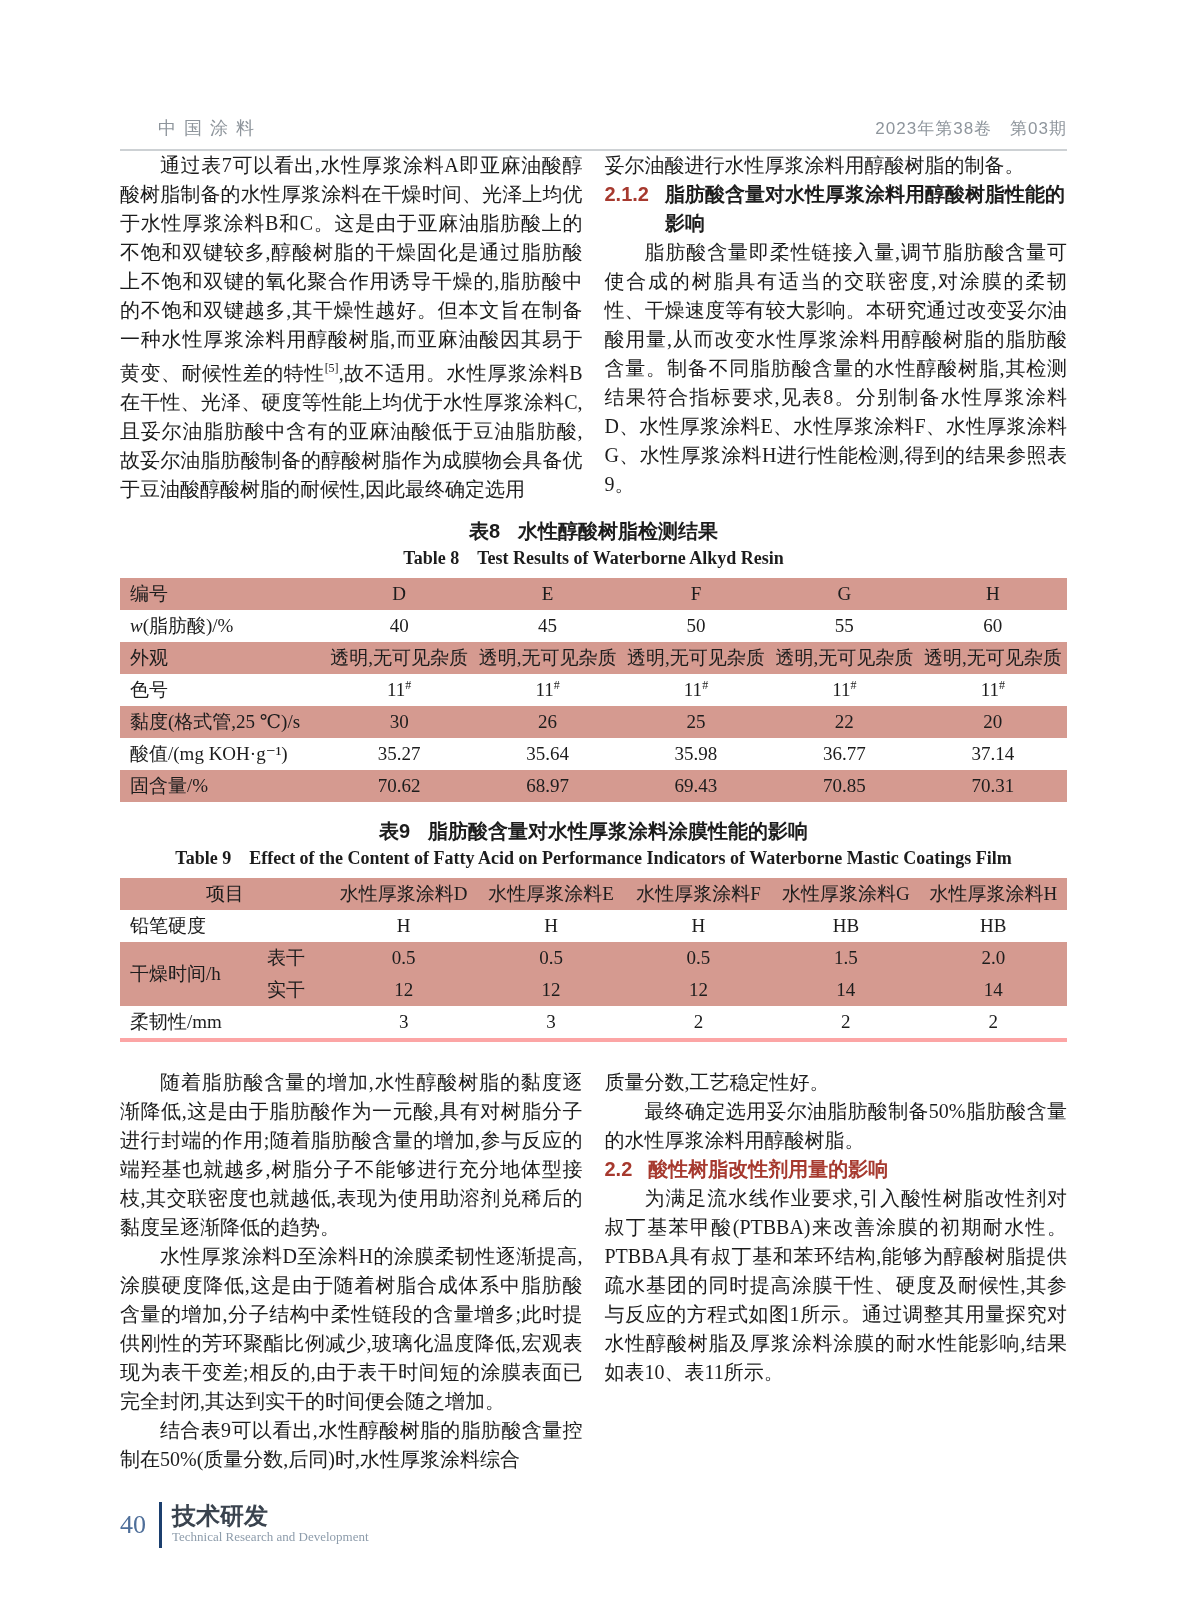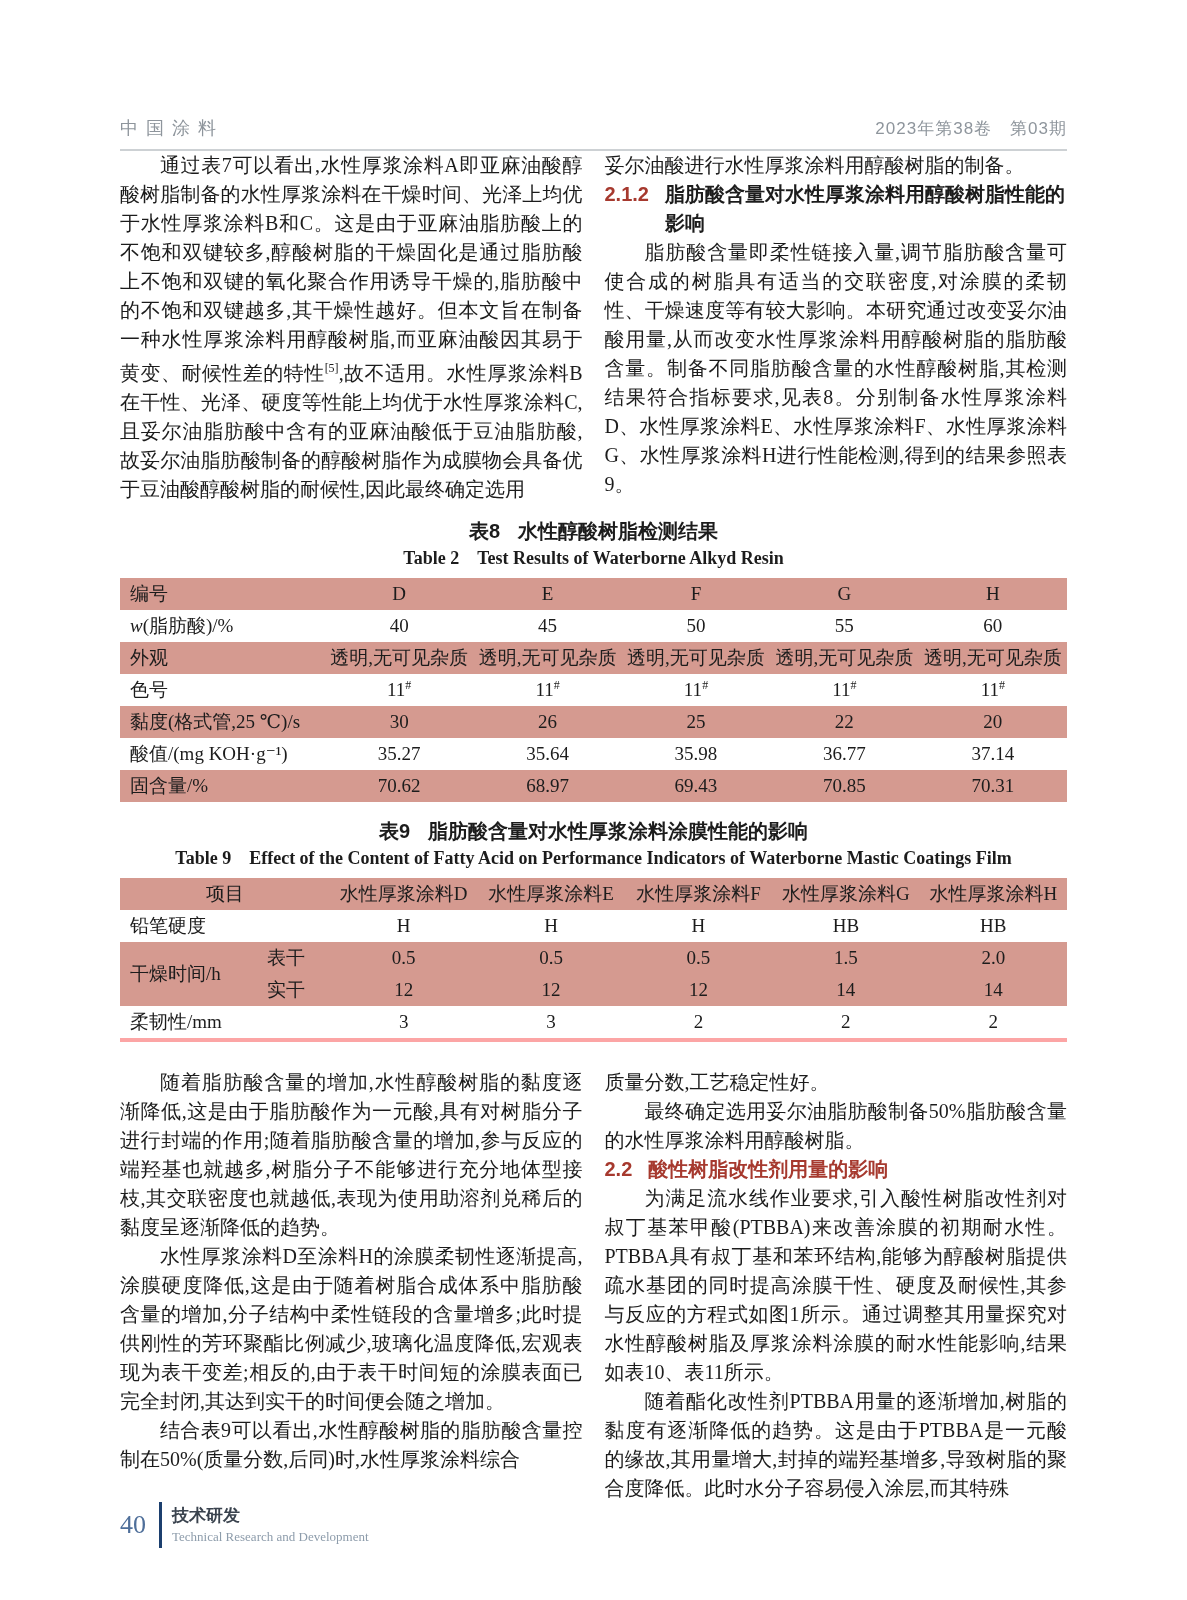--- a/index.html
+++ b/index.html
@@ -10,21 +10,21 @@
   .page{
     position:relative; width:1187px; height:1600px; box-sizing:border-box;
     padding:78px 120px 0 120px; background:#ffffff; overflow:hidden;
     font-family:"Liberation Serif","DejaVu Serif",serif; color:var(--txt);
   }
   
   .pg-header{
     display:flex; justify-content:space-between; align-items:flex-end;
     border-bottom:2px solid #cdd1d4; padding-bottom:9px;
   }
-  .journal{font-size:18px;color:var(--hgray);letter-spacing:8px;font-family:"Liberation Sans",sans-serif;}
+  .journal{font-size:18px;color:var(--hgray);letter-spacing:8px;font-family:"Liberation Sans",sans-serif;margin-left:38px;}
   .issue{font-size:17px;color:var(--hgray);letter-spacing:1px;font-family:"Liberation Sans",sans-serif;margin-top:39px;}
   
   .cols{display:grid;grid-template-columns:1fr 1fr;column-gap:22px;}
   .cols.top{}
   .cols.bottom{margin-top:26px;}
   p{margin:0;font-size:20px;line-height:29px;text-align:justify;}
   .indent{text-indent:2em;}
   sup{font-size:12px;}
   .h3{display:flex;font-family:"Liberation Sans",sans-serif;font-weight:bold;
       font-size:20px;line-height:29px;}
@@ -46,21 +46,21 @@
   table.grid tr.band{background:var(--band);padding-left:24px;}
   table.grid i{font-family:"Liberation Serif",serif;}
   table.t9{border-bottom:4px solid #fca5a5;}
   col.c-lbl8{width:205px;}
   col.c-lbl9a{width:122px;} col.c-lbl9b{width:88px;}
   
   .pg-footer{position:absolute;left:120px;bottom:52px;display:flex;align-items:center;}
   .pagenum{font-size:26px;color:var(--fblue);margin-right:13px;font-family:"Liberation Serif",serif;}
   .fbar{width:3px;height:46px;background:var(--fbar);margin-right:10px;}
   .fcol{display:flex;flex-direction:column;justify-content:center;}
-  .sec-zh{font-family:"Liberation Sans",sans-serif;font-weight:bold;font-size:17px;
+  .sec-zh{font-family:"Liberation Sans",sans-serif;font-weight:bold;font-size:24px;
           color:#3a434e;line-height:24px;}
   .sec-en{font-family:"Liberation Serif",serif;font-size:13px;color:#8d9cab;line-height:18px;}
 </style>
 </head>
 <body>
 
 <div class="page">
 
   <div class="pg-header">
     <span class="journal">中国涂料</span>
@@ -79,21 +79,21 @@
       </div>
       <p class="indent">脂肪酸含量即柔性链接入量,调节脂肪酸含量可使合成的树脂具有适当的交联密度,对涂膜的柔韧性、干燥速度等有较大影响。本研究通过改变妥尔油酸用量,从而改变水性厚浆涂料用醇酸树脂的脂肪酸含量。制备不同脂肪酸含量的水性醇酸树脂,其检测结果符合指标要求,见表8。分别制备水性厚浆涂料D、水性厚浆涂料E、水性厚浆涂料F、水性厚浆涂料G、水性厚浆涂料H进行性能检测,得到的结果参照表9。</p>
     </div>
   </div>
 
   <div class="tblock">
     <div class="cap-zh">
       <span>表8</span><span class="cap-gap"></span><span>水性醇酸树脂检测结果</span>
     </div>
     <div class="cap-en">
-      <span>Table 2</span><span class="cap-gap"></span><span>Test Results of Waterborne Alkyd Resin</span>
+      <span>Table 8</span><span class="cap-gap"></span><span>Test Results of Waterborne Alkyd Resin</span>
     </div>
     <table class="grid">
       <colgroup>
           <col class="c-lbl8">
           <col>
           <col>
           <col>
           <col>
           <col>
         </colgroup>
@@ -228,21 +228,20 @@
       <p class="indent">结合表9可以看出,水性醇酸树脂的脂肪酸含量控制在50%(质量分数,后同)时,水性厚浆涂料综合</p>
     </div>
     <div class="col">
       <p>质量分数,工艺稳定性好。</p>
       <p class="indent">最终确定选用妥尔油脂肪酸制备50%脂肪酸含量的水性厚浆涂料用醇酸树脂。</p>
       <div class="h3 allred">
         <span class="hnum">2.2</span>
         <span class="htitle">酸性树脂改性剂用量的影响</span>
       </div>
       <p class="indent">为满足流水线作业要求,引入酸性树脂改性剂对叔丁基苯甲酸(PTBBA)来改善涂膜的初期耐水性。PTBBA具有叔丁基和苯环结构,能够为醇酸树脂提供疏水基团的同时提高涂膜干性、硬度及耐候性,其参与反应的方程式如图1所示。通过调整其用量探究对水性醇酸树脂及厚浆涂料涂膜的耐水性能影响,结果如表10、表11所示。</p>
-      <p class="indent">随着酯化改性剂PTBBA用量的逐渐增加,树脂的黏度有逐渐降低的趋势。这是由于PTBBA是一元酸的缘故,其用量增大,封掉的端羟基增多,导致树脂的聚合度降低。此时水分子容易侵入涂层,而其特殊</p>
     </div>
   </div>
 
   <div class="pg-footer">
     <span class="pagenum">40</span>
     <span class="fbar"></span>
     <span class="fcol">
       <span class="sec-zh">技术研发</span>
       <span class="sec-en">Technical Research and Development</span>
     </span>

